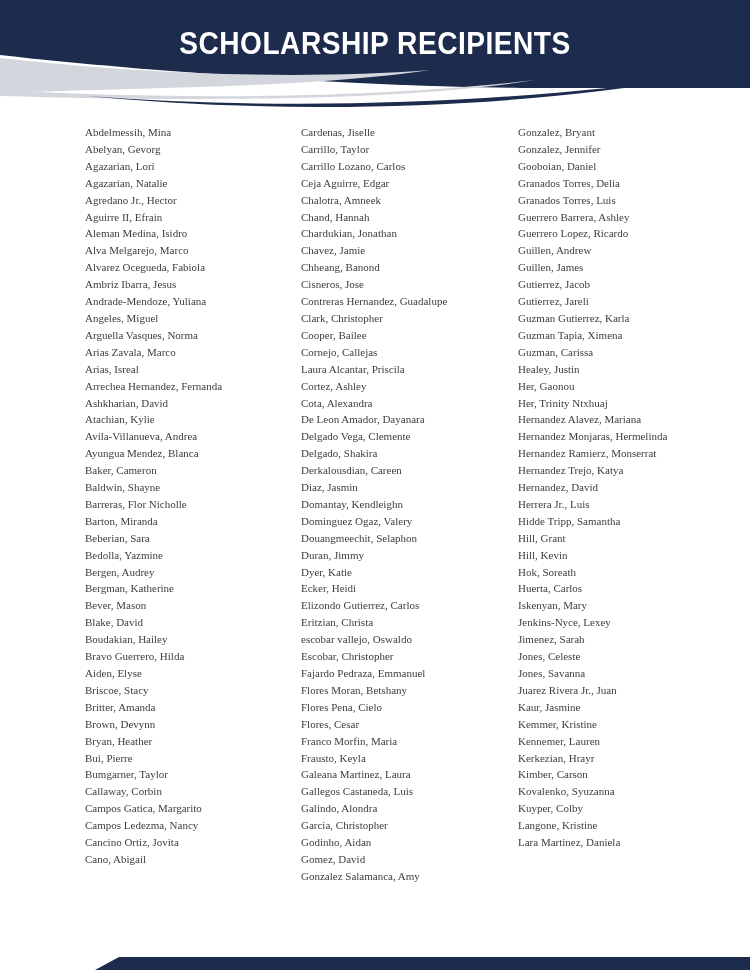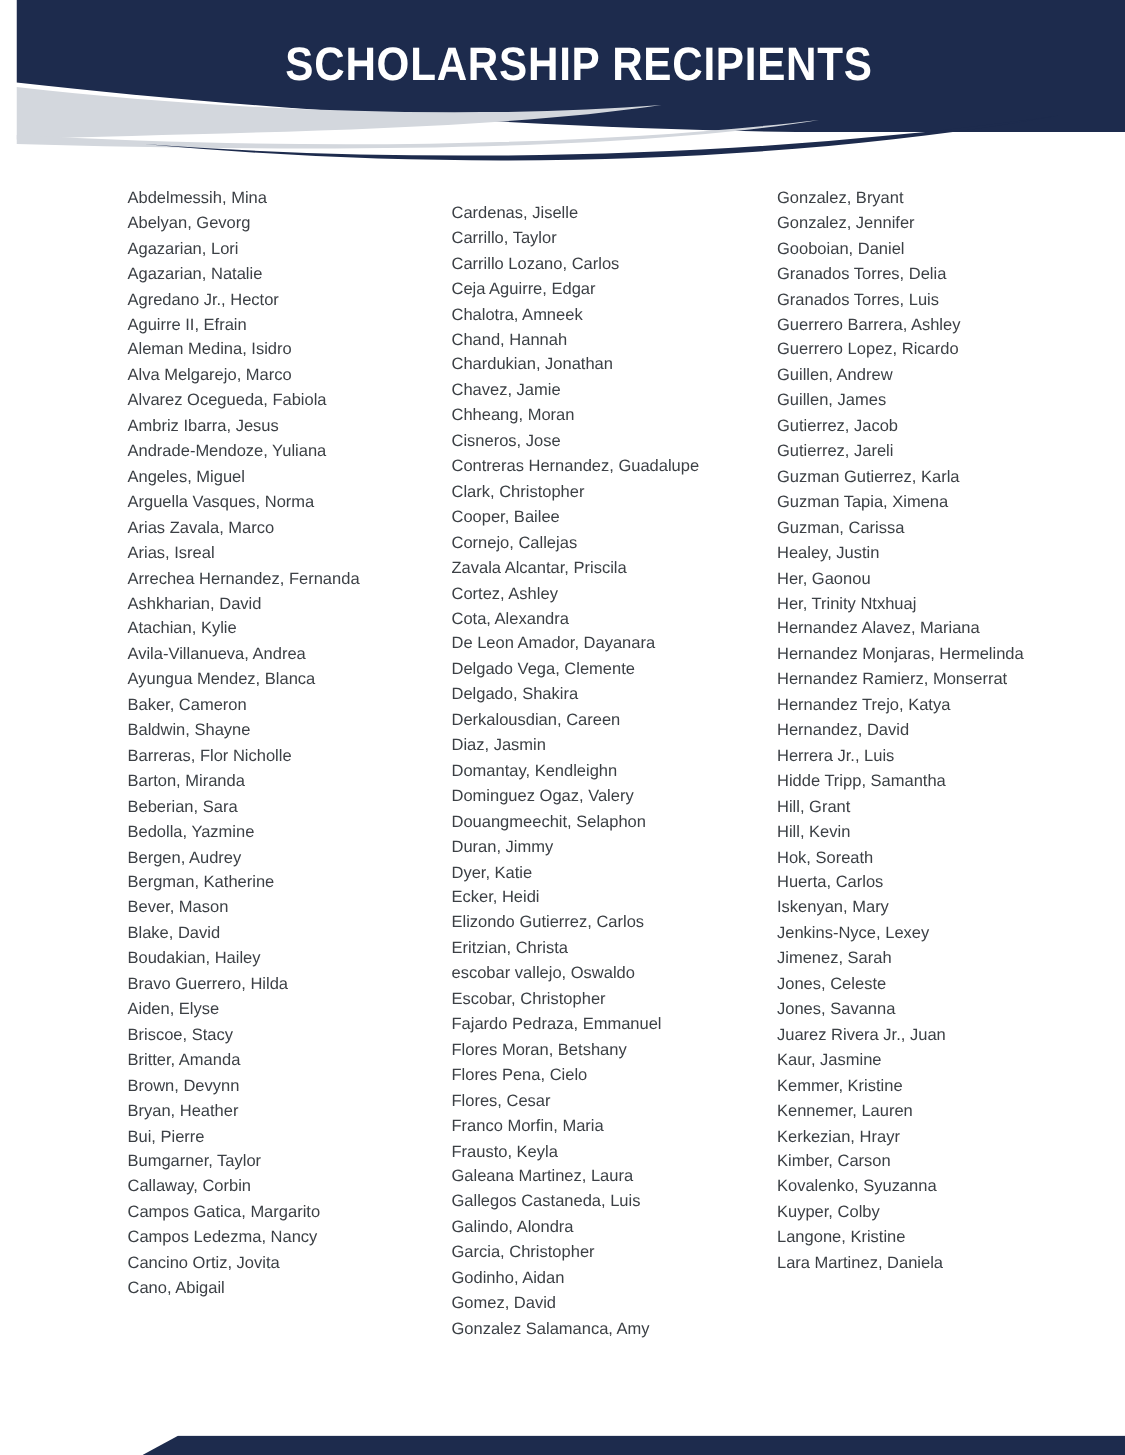--- a/index.html
+++ b/index.html
@@ -12,21 +12,20 @@
     height: 970px;
     position: relative;
     overflow: hidden;
     font-family: "Liberation Sans", sans-serif;
   }
   .header {
     position: absolute;
     top: 0; left: 0;
     width: 656px;
     height: 118px;
-    margin-left: 11px;
   }
   .header svg { display: block; }
   .page-title {
     position: absolute;
     top: 26px;
     left: 0;
     width: 750px;
     text-align: center;
     color: #ffffff;
     font-size: 29px;
@@ -34,24 +33,25 @@
     letter-spacing: 0.5px;
     transform: scale(0.97, 1.08);
     transform-origin: center top;
     margin: 0;
   }
   .columns {
     position: absolute;
     top: 124px;
     left: 85px;
     display: flex;
+    font-family: Liberation Serif, serif;
   }
   .col { box-sizing: border-box; }
   .col-1 { width: 216px; }
-  .col-2 { width: 217px; margin-top: 10px; }
+  .col-2 { width: 217px; }
   .col-3 { width: 232px; }
   .name {
     font-size: 11px;
     line-height: 16.9px;
     color: #3c4045;
     white-space: nowrap;
   }
   .footer-bar {
     position: absolute;
     bottom: 0;
@@ -128,27 +128,27 @@
     </div>
   <div class="col col-2">
       <div class="name">Cardenas, Jiselle</div>
       <div class="name">Carrillo, Taylor</div>
       <div class="name">Carrillo Lozano, Carlos</div>
       <div class="name">Ceja Aguirre, Edgar</div>
       <div class="name">Chalotra, Amneek</div>
       <div class="name">Chand, Hannah</div>
       <div class="name">Chardukian, Jonathan</div>
       <div class="name">Chavez, Jamie</div>
-      <div class="name">Chheang, Moran</div>
+      <div class="name">Chheang, Banond</div>
       <div class="name">Cisneros, Jose</div>
       <div class="name">Contreras Hernandez, Guadalupe</div>
       <div class="name">Clark, Christopher</div>
       <div class="name">Cooper, Bailee</div>
       <div class="name">Cornejo, Callejas</div>
-      <div class="name">Zavala Alcantar, Priscila</div>
+      <div class="name">Laura Alcantar, Priscila</div>
       <div class="name">Cortez, Ashley</div>
       <div class="name">Cota, Alexandra</div>
       <div class="name">De Leon Amador, Dayanara</div>
       <div class="name">Delgado Vega, Clemente</div>
       <div class="name">Delgado, Shakira</div>
       <div class="name">Derkalousdian, Careen</div>
       <div class="name">Diaz, Jasmin</div>
       <div class="name">Domantay, Kendleighn</div>
       <div class="name">Dominguez Ogaz, Valery</div>
       <div class="name">Douangmeechit, Selaphon</div>

